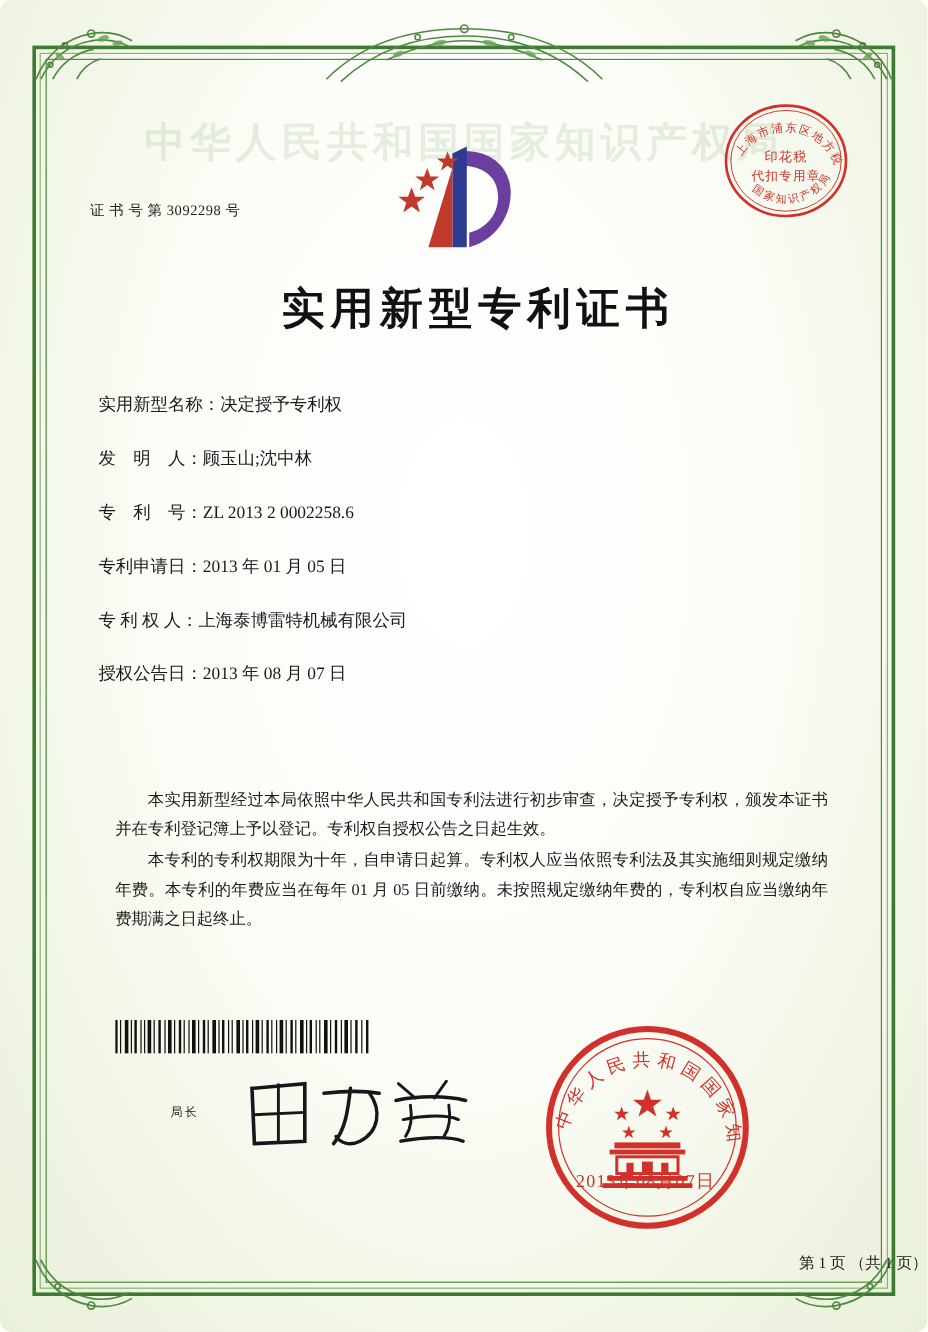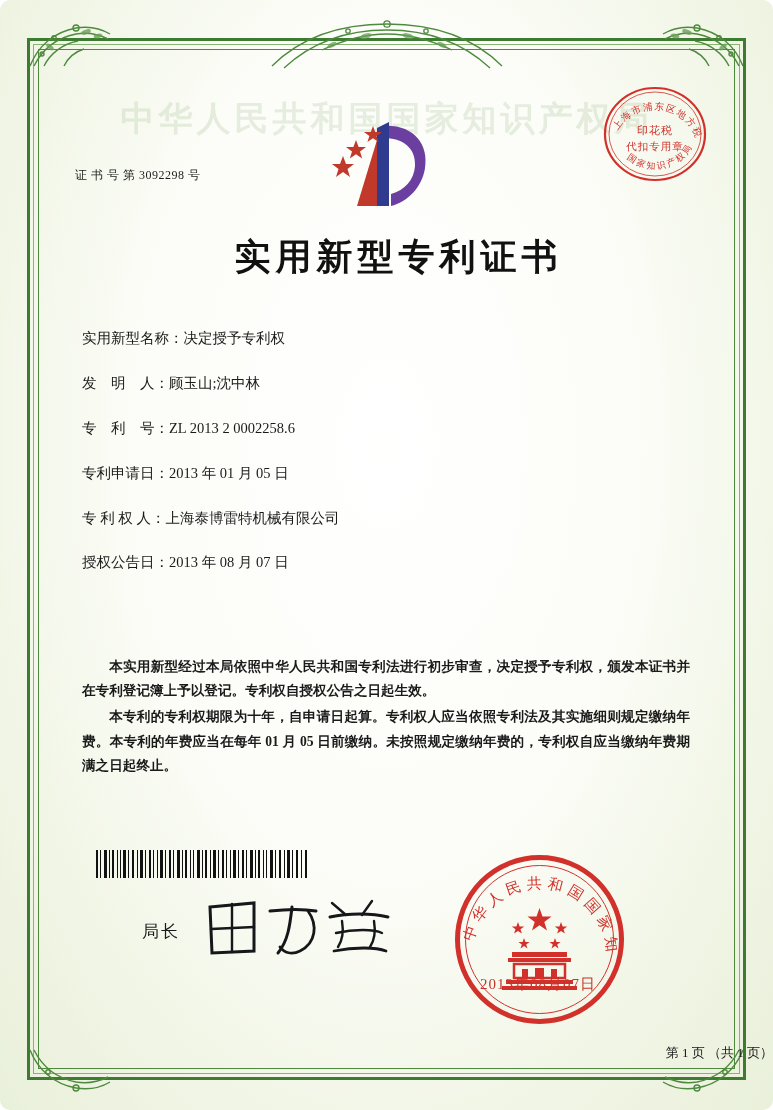--- a/index.html
+++ b/index.html
@@ -151,40 +151,39 @@
     position: absolute;
     left: 82px;
     top: 655px;
     width: 608px;
     font-size: 13.6px;
     line-height: 1.78;
     color: #1a1a1a;
     text-align: justify;
   }
   .body-text p {
-    margin: 0 0 2px 0;
+    margin: 0 0 2px 14px;
     text-indent: 2em;
-    font-weight: bold;
   }
 
   
   .barcode {
     position: absolute;
     left: 96px;
     top: 850px;
     width: 212px;
     height: 28px;
   }
 
   
   .sign-label {
     position: absolute;
     left: 142px;
     top: 920px;
-    font-size: 17px;
+    font-size: 10px;
     letter-spacing: 2px;
   }
   .signature {
     position: absolute;
     left: 196px;
     top: 885px;
     width: 200px;
     height: 80px;
   }
 

